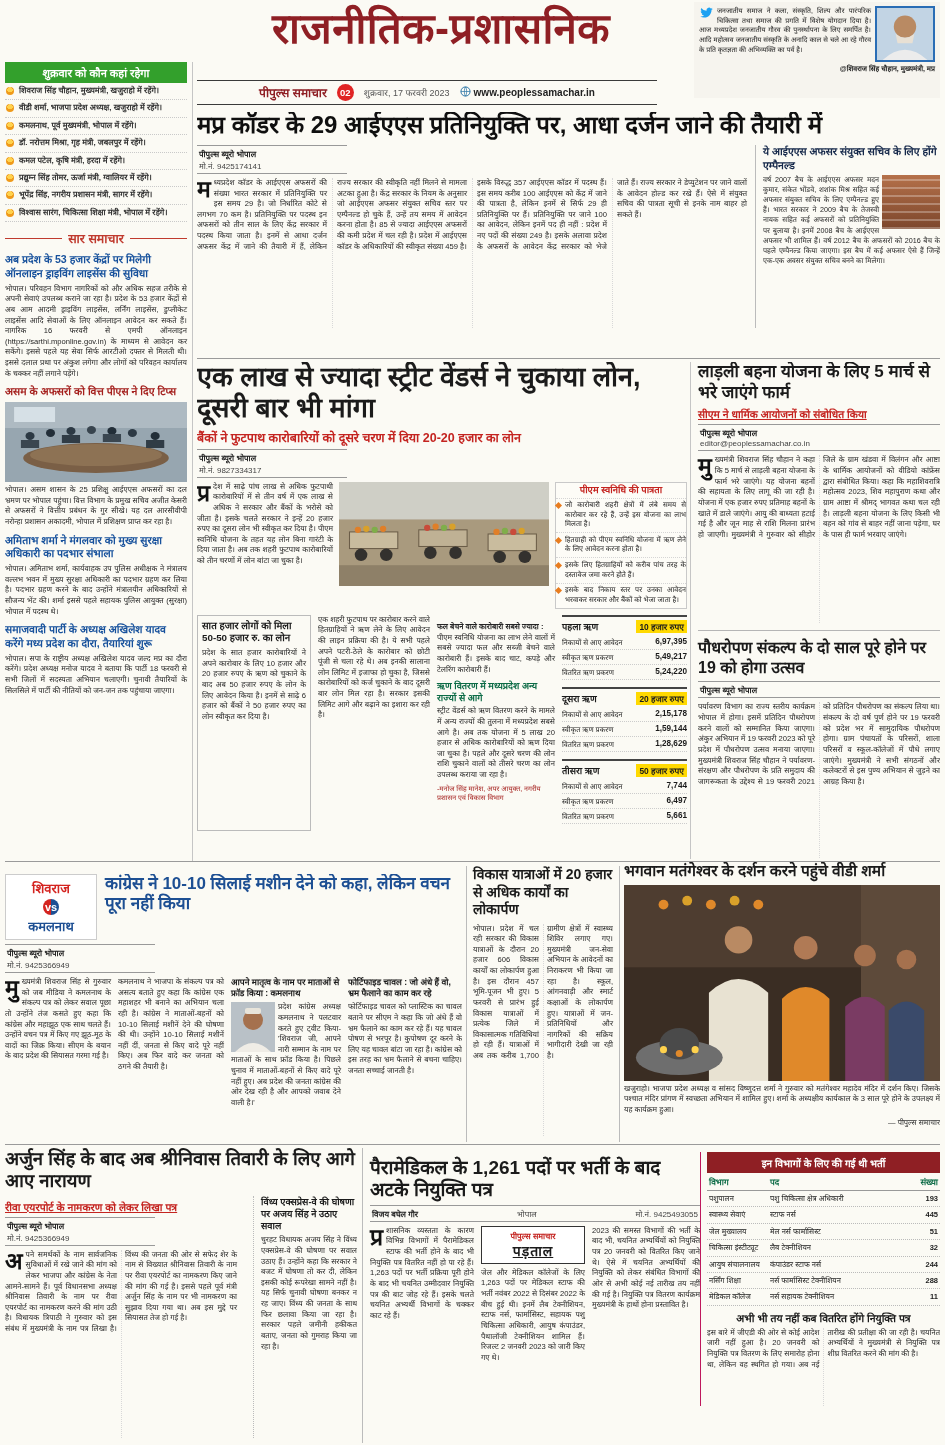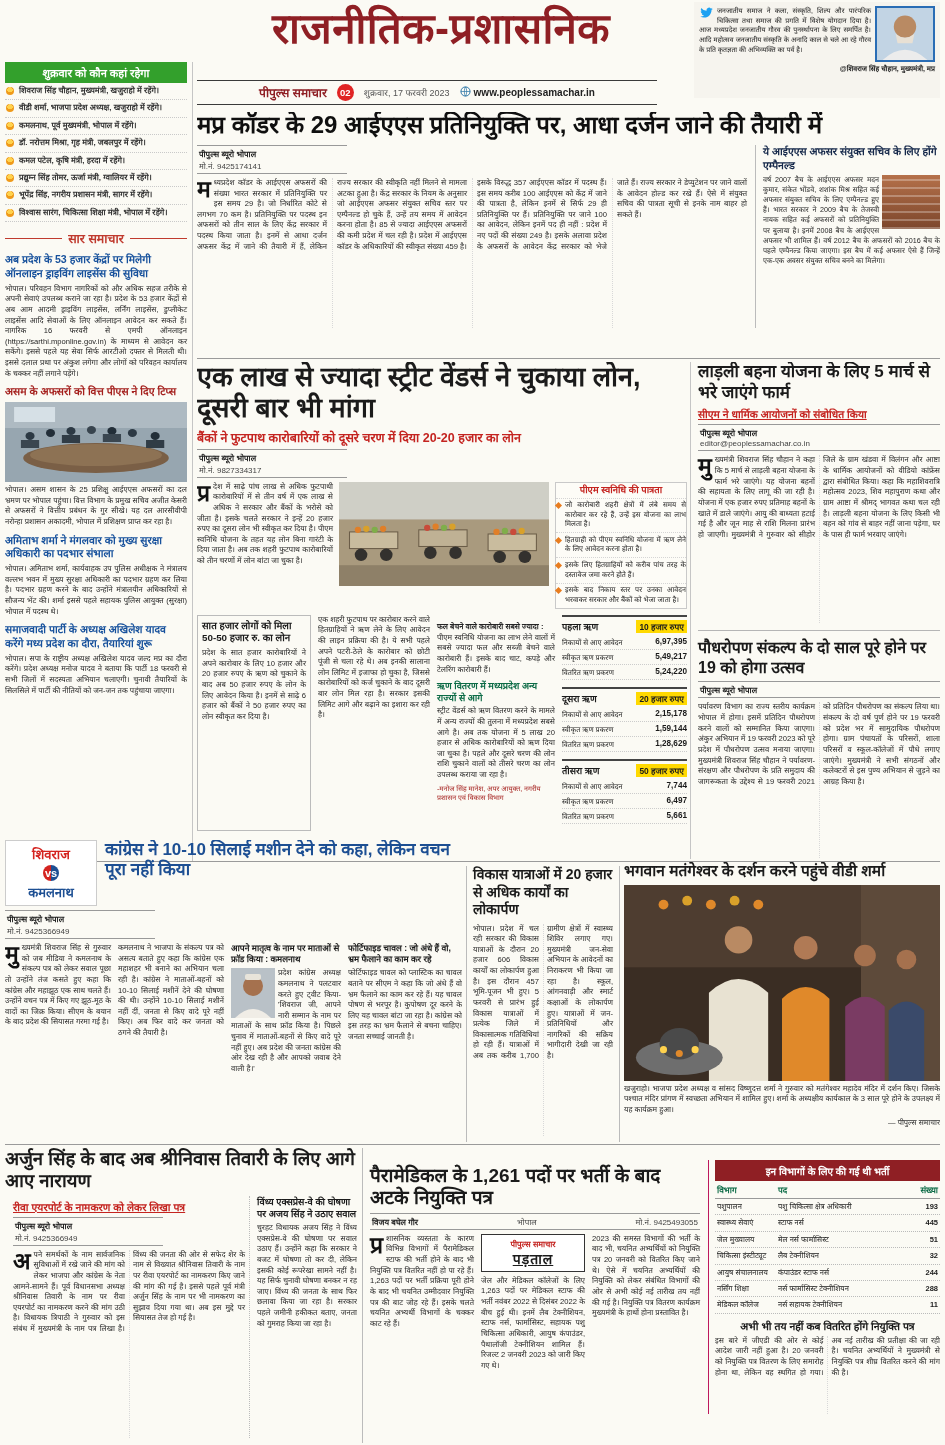--- a/index.html
+++ b/index.html
@@ -377,21 +377,21 @@
     <div class="divid"></div>
     <h2 class="r-h2">पौधरोपण संकल्प के दो साल पूरे होने पर 19 को होगा उत्सव</h2>
     <div class="byl2" style="width:100%;margin-top:3px;">
       <span class="n">पीपुल्स ब्यूरो भोपाल</span>
     </div>
     <div class="bt c2" style="height:168px;">पर्यावरण विभाग का राज्य स्तरीय कार्यक्रम भोपाल में होगा। इसमें प्रतिदिन पौधरोपण करने वालों को सम्मानित किया जाएगा। अंकुर अभियान में 19 फरवरी 2023 को पूरे प्रदेश में पौधरोपण उत्सव मनाया जाएगा। मुख्यमंत्री शिवराज सिंह चौहान ने पर्यावरण-संरक्षण और पौधरोपण के प्रति समुदाय की जागरूकता के उद्देश्य से 19 फरवरी 2021 को प्रतिदिन पौधरोपण का संकल्प लिया था। संकल्प के दो वर्ष पूर्ण होने पर 19 फरवरी को प्रदेश भर में सामुदायिक पौधरोपण होगा। ग्राम पंचायतों के परिसरों, शाला परिसरों व स्कूल-कॉलेजों में पौधे लगाए जाएंगे। मुख्यमंत्री ने सभी संगठनों और कलेक्टरों से इस पुण्य अभियान से जुड़ने का आग्रह किया है।</div>
   </div>
 
   <div class="hr" style="left:5px;top:861px;width:935px;"></div>
 
-  <div class="abs" style="left:5px;top:840px;width:457px;height:276px;overflow:hidden;">
+  <div class="abs" style="left:5px;top:874px;width:457px;height:276px;overflow:hidden;">
     <div style="display:flex;gap:8px;align-items:stretch;">
       <div class="svk-logo">
         <span class="svk-red">शिवराज</span>
         <span class="vs">vs</span>
         <span class="svk-blue">कमलनाथ</span>
       </div>
       <h2 class="svk-h" style="flex:1;">कांग्रेस ने 10-10 सिलाई मशीन देने को कहा, लेकिन वचन पूरा नहीं किया</h2>
     </div>
     <div class="byl2" style="margin-top:4px;">
       <span class="n">पीपुल्स ब्यूरो भोपाल</span>
@@ -458,38 +458,38 @@
         </svg>
     </div>
     <p class="bt" style="margin-top:3px;">खजुराहो। भाजपा प्रदेश अध्यक्ष व सांसद विष्णुदत्त शर्मा ने गुरुवार को मतंगेश्वर महादेव मंदिर में दर्शन किए। जिसके पश्चात मंदिर प्रांगण में स्वच्छता अभियान में शामिल हुए। शर्मा के अध्यक्षीय कार्यकाल के 3 साल पूरे होने के उपलक्ष्य में यह कार्यक्रम हुआ।</p>
     <div class="credit">— पीपुल्स समाचार</div>
   </div>
 
   <div class="hr" style="left:5px;top:1144px;width:935px;"></div>
 
   <div class="abs" style="left:5px;top:1148px;width:352px;height:295px;overflow:hidden;">
     <h2 class="ar-h">अर्जुन सिंह के बाद अब श्रीनिवास तिवारी के लिए आगे आए नारायण</h2>
-    <div style="display:flex;gap:4px;margin-top:4px;margin-left:8px;">
+    <div style="display:flex;gap:16px;margin-top:4px;">
       <div style="width:232px;">
         <div class="r-sub">रीवा एयरपोर्ट के नामकरण को लेकर लिखा पत्र</div>
         <div class="byl2">
           <span class="n">पीपुल्स ब्यूरो भोपाल</span>
           <span class="p">मो.नं. 9425366949</span>
         </div>
         <div class="bt c2 dropcap" style="height:188px;">अपने समर्थकों के नाम सार्वजनिक सुविधाओं में रखे जाने की मांग को लेकर भाजपा और कांग्रेस के नेता आमने-सामने हैं। पूर्व विधानसभा अध्यक्ष श्रीनिवास तिवारी के नाम पर रीवा एयरपोर्ट का नामकरण करने की मांग उठी है। विधायक त्रिपाठी ने गुरुवार को इस संबंध में मुख्यमंत्री के नाम पत्र लिखा है। विंध्य की जनता की ओर से सफेद शेर के नाम से विख्यात श्रीनिवास तिवारी के नाम पर रीवा एयरपोर्ट का नामकरण किए जाने की मांग की गई है। इससे पहले पूर्व मंत्री अर्जुन सिंह के नाम पर भी नामकरण का सुझाव दिया गया था। अब इस मुद्दे पर सियासत तेज हो गई है।</div>
       </div>
       <div style="flex:1;border-left:1px dotted #bbb;padding-left:7px;">
         <div class="sub-b" style="font-size:9.4px;">विंध्य एक्सप्रेस-वे की घोषणा पर अजय सिंह ने उठाए सवाल</div>
         <p class="bt">चुरहट विधायक अजय सिंह ने विंध्य एक्सप्रेस-वे की घोषणा पर सवाल उठाए हैं। उन्होंने कहा कि सरकार ने बजट में घोषणा तो कर दी, लेकिन इसकी कोई रूपरेखा सामने नहीं है। यह सिर्फ चुनावी घोषणा बनकर न रह जाए। विंध्य की जनता के साथ फिर छलावा किया जा रहा है। सरकार पहले जमीनी हकीकत बताए, जनता को गुमराह किया जा रहा है।</p>
       </div>
     </div>
   </div>
 
   <div class="abs para" style="left:362px;top:1148px;width:578px;height:295px;">
-    <div style="display:flex;gap:8px;margin-top:12px;justify-content:flex-end;">
+    <div style="display:flex;margin-top:4px;justify-content:flex-end;">
       <div style="width:330px;">
         <h2 class="pm-h">पैरामेडिकल के 1,261 पदों पर भर्ती के बाद अटके नियुक्ति पत्र</h2>
         <div class="byl2" style="width:100%;flex-direction:row;justify-content:space-between;align-items:center;">
           <span class="n">विजय बघेल गौर</span>
           <span class="p">भोपाल</span>
           <span class="p">मो.नं. 9425493055</span>
         </div>
         <div style="display:flex;gap:7px;">
           <div class="bt dropcap" style="width:104px;">प्रशासनिक व्यस्तता के कारण विभिन्न विभागों में पैरामेडिकल स्टाफ की भर्ती होने के बाद भी नियुक्ति पत्र वितरित नहीं हो पा रहे हैं। 1,263 पदों पर भर्ती प्रक्रिया पूरी होने के बाद भी चयनित उम्मीदवार नियुक्ति पत्र की बाट जोह रहे हैं। इसके चलते चयनित अभ्यर्थी विभागों के चक्कर काट रहे हैं।</div>
           <div style="width:104px;">

